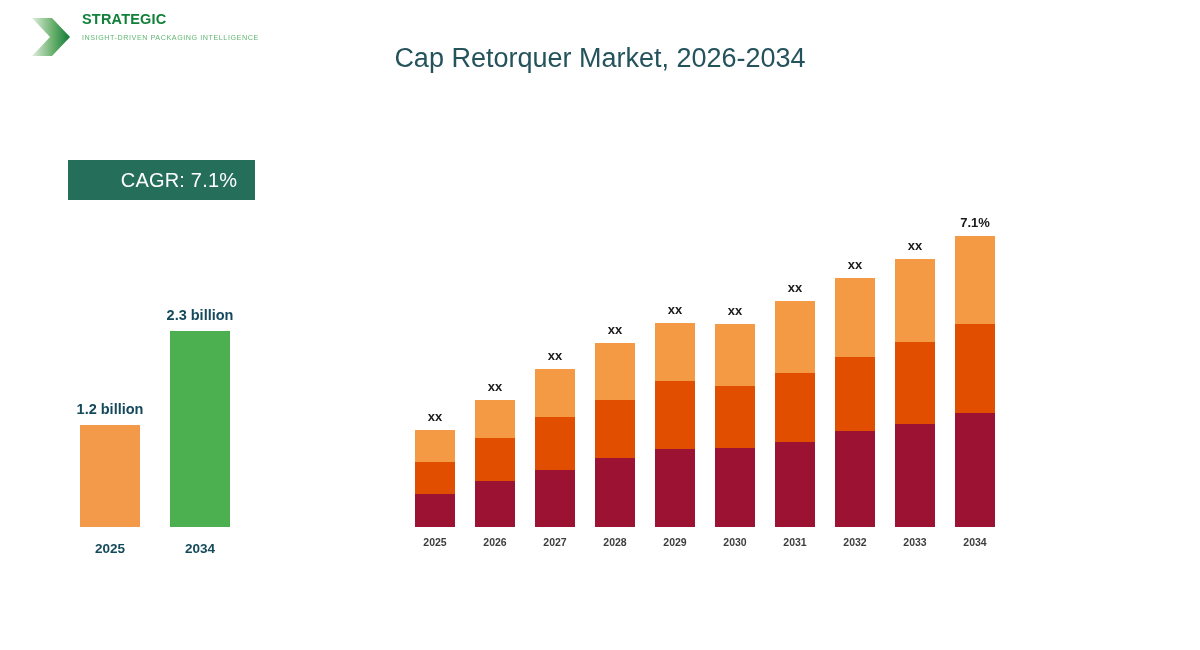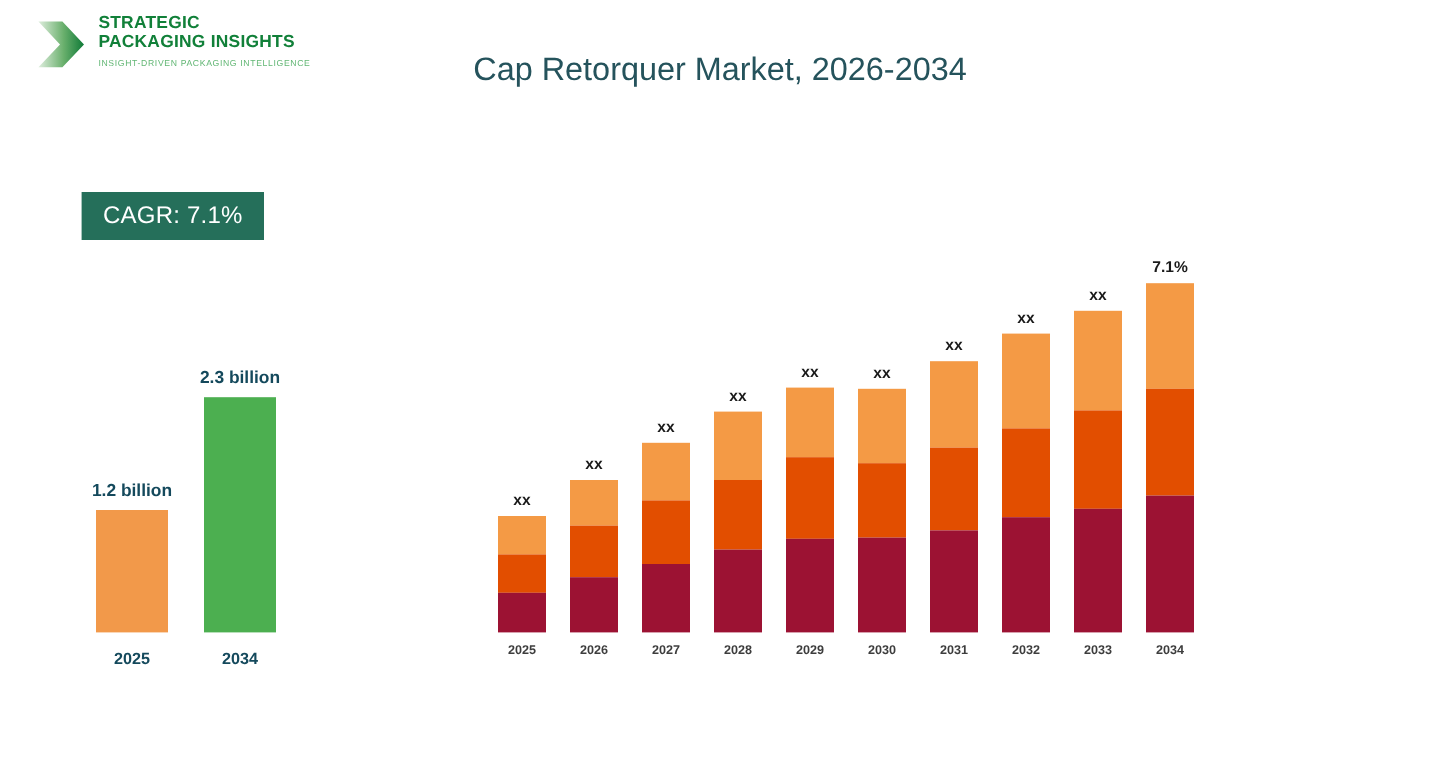--- a/index.html
+++ b/index.html
@@ -83,20 +83,21 @@
     top: 160px;
     width: 152px;
     height: 40px;
     background: #256f5a;
     color: #ffffff;
     font-size: 20px;
     display: flex;
     align-items: center;
     justify-content: center;
     letter-spacing: 0.2px;
+    padding-left: 35px;
   }
 
   
   #left-chart {
     position: absolute;
     left: 50px;
     top: 310px;
     width: 230px;
     height: 250px;
   }
@@ -208,21 +209,20 @@
         <linearGradient id="chevGrad" x1="0" y1="0" x2="1" y2="0">
           <stop offset="0%" stop-color="#dfeede"></stop>
           <stop offset="55%" stop-color="#6ab06d"></stop>
           <stop offset="100%" stop-color="#0f7a37"></stop>
         </linearGradient>
       </defs>
       <path d="M2 4 L22 4 L40 23 L22 42 L2 42 L20 23 Z" fill="url(#chevGrad)"></path>
     </svg>
     <div id="logo-text">
       <div class="logo-line">STRATEGIC</div>
-      <div class="logo-line">PACKAGING INSIGHTS</div>
       <div id="logo-tagline">INSIGHT-DRIVEN PACKAGING INTELLIGENCE</div>
     </div>
   </div>
 
   <div id="chart-title">Cap Retorquer Market, 2026-2034</div>
 
   <div id="cagr-badge">CAGR: 7.1%</div>
 
   <div id="left-chart">
       <div class="lc-bar" style="left: 30px; height: 102px; background: rgb(242, 153, 74);"></div>

